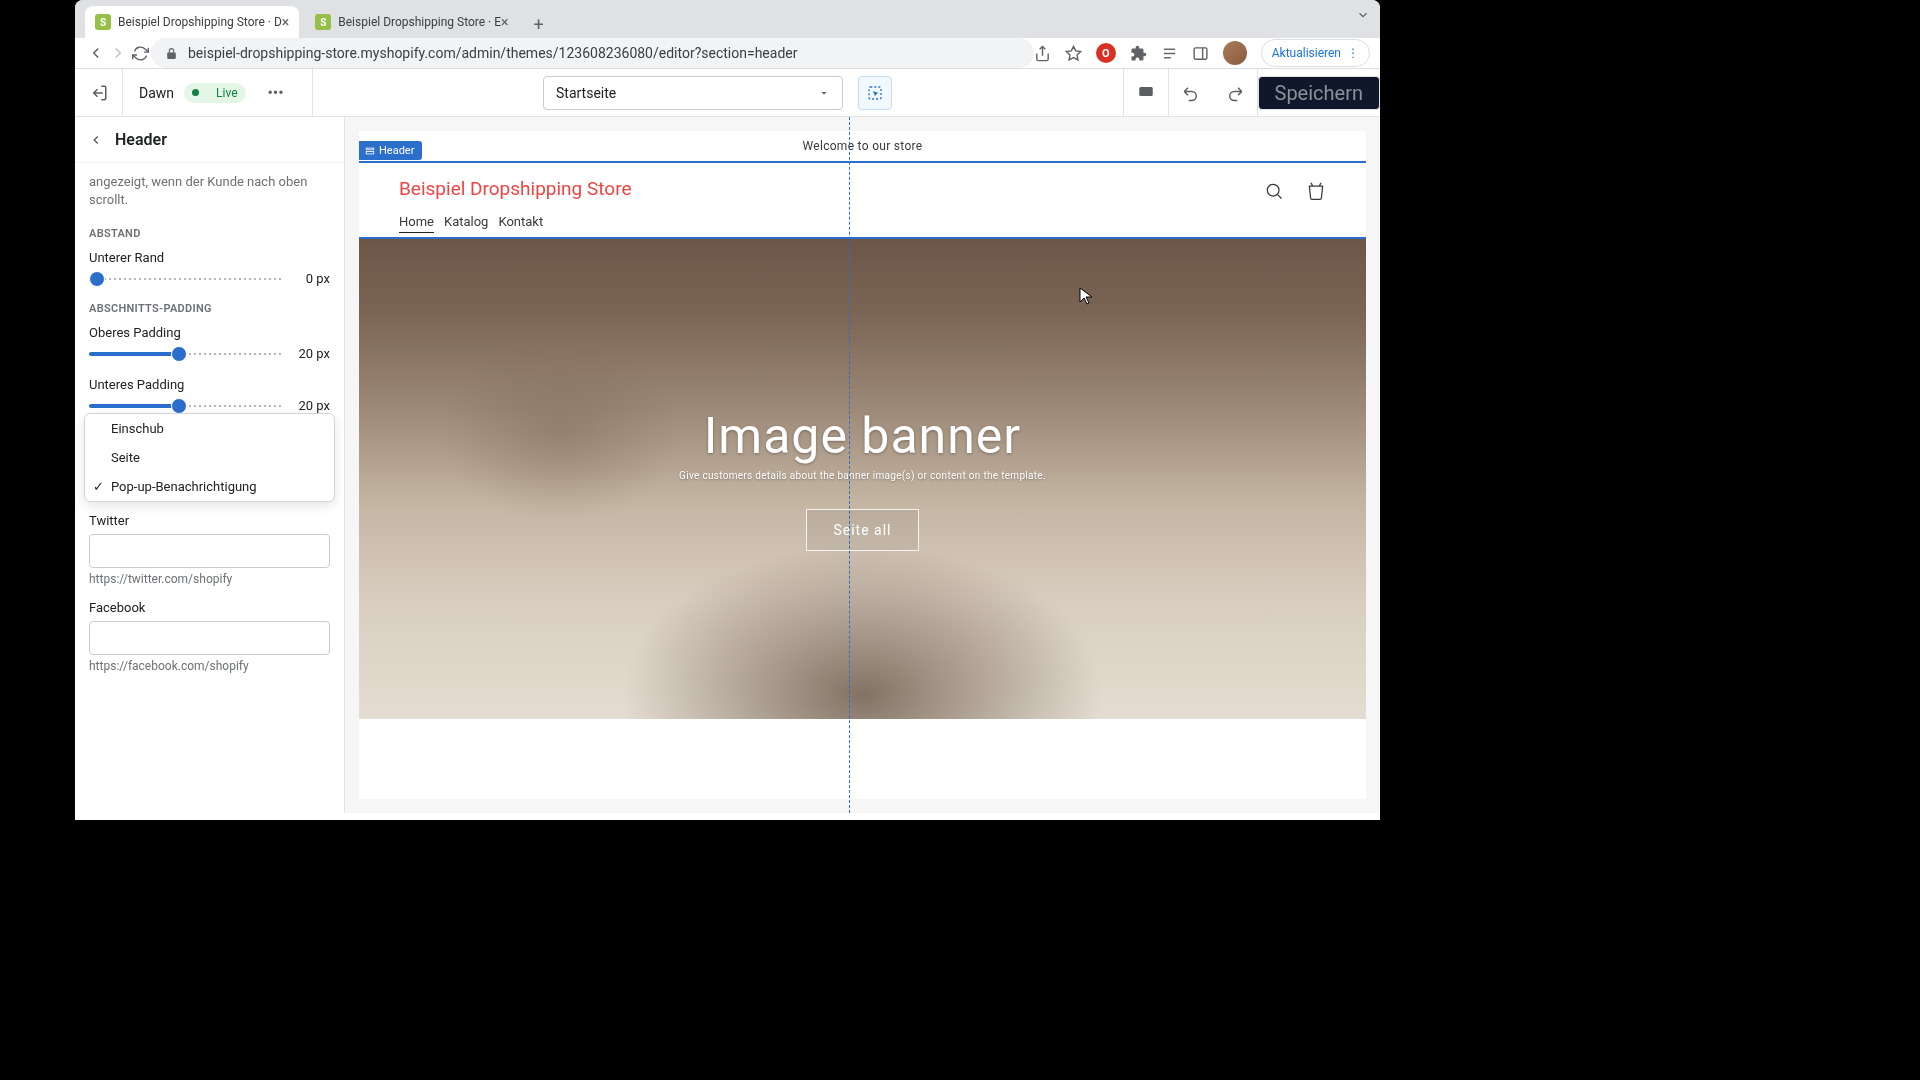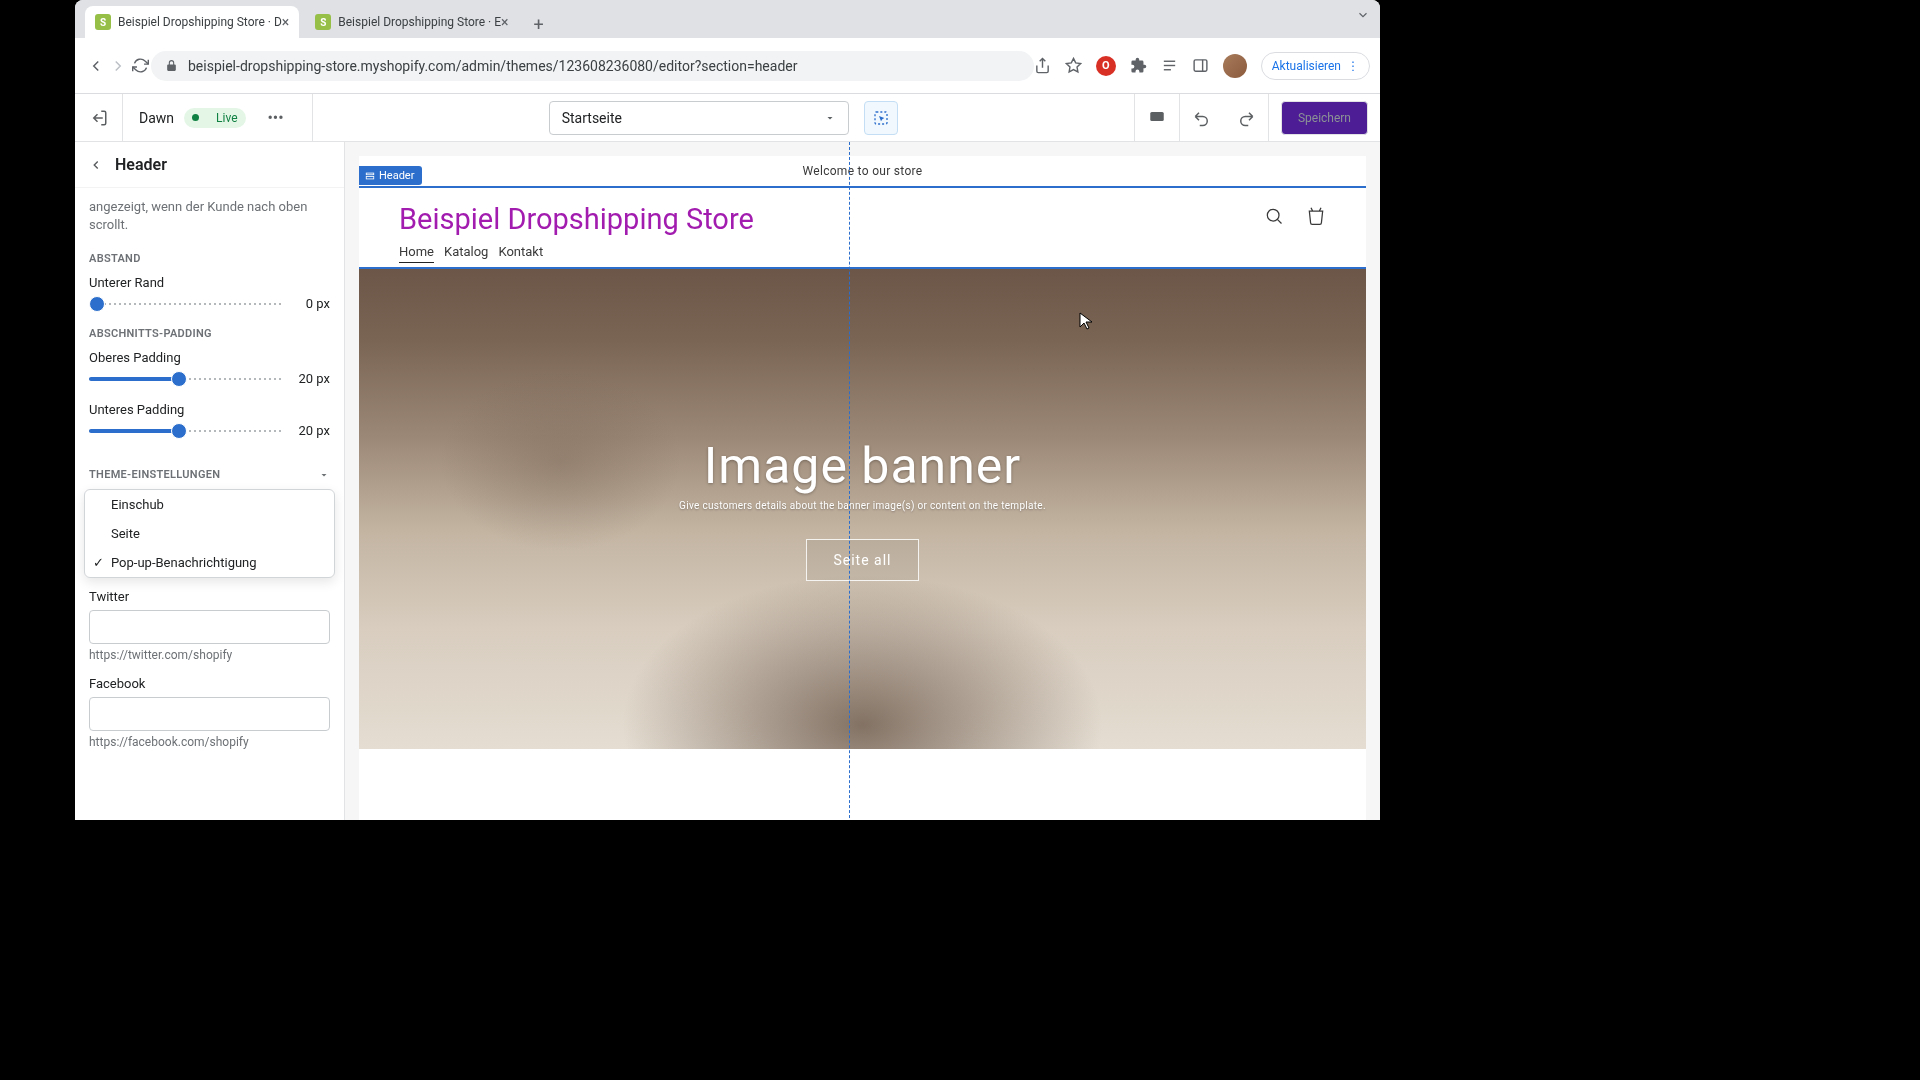--- a/index.html
+++ b/index.html
@@ -5,21 +5,21 @@
 *{margin:0;padding:0;box-sizing:border-box;font-family:-apple-system,BlinkMacSystemFont,"Segoe UI",Roboto,sans-serif}
 body{background:#000;width:1920px;height:1080px;overflow:hidden}
 .viewport{position:absolute;left:75px;top:0;width:1305px;height:820px;background:#fff;border-radius:8px 8px 0 0;overflow:hidden;box-shadow:0 0 20px rgba(0,0,0,.3)}
 .browser-tabs{height:38px;background:#dfe1e5;display:flex;align-items:flex-end;padding-left:10px;position:relative}
 .tab{height:32px;background:#fff;border-radius:8px 8px 0 0;display:flex;align-items:center;padding:0 10px;margin-right:6px;min-width:210px;font-size:12px;color:#3c4043;position:relative}
 .tab.inactive{background:#dfe1e5}
 .tab-favicon{width:16px;height:16px;background:#96bf48;border-radius:3px;margin-right:7px;display:flex;align-items:center;justify-content:center;color:#fff;font-size:10px;font-weight:bold}
 .tab-close{margin-left:auto;color:#5f6368;cursor:pointer;font-size:14px}
 .new-tab{width:28px;height:28px;display:flex;align-items:center;justify-content:center;color:#5f6368;cursor:pointer;font-size:18px}
 .tabs-expand{position:absolute;right:10px;top:8px;cursor:pointer;color:#5f6368}
-.addr-bar{height:56px;background:#fff;border-bottom:1px solid #dadce0;display:flex;align-items:center;padding:0 10px;gap:0}
+.addr-bar{height:31px;background:#fff;border-bottom:1px solid #dadce0;display:flex;align-items:center;padding:0 10px;gap:0}
 .nav-btn{width:22px;height:22px;display:flex;align-items:center;justify-content:center;color:#5f6368;cursor:pointer}
 .nav-btn.disabled{color:#bdc1c6}
 .url-box{flex:1;height:30px;background:#f1f3f4;border-radius:15px;display:flex;align-items:center;padding:0 14px;font-size:14px;color:#3c4043;gap:10px}
 .lock-icon{color:#5f6368}
 .addr-icons{display:flex;align-items:center;gap:14px;color:#5f6368}
 .addr-icon{cursor:pointer;display:flex;align-items:center;justify-content:center}
 .red-circle{width:20px;height:20px;background:#d93025;border-radius:50%;display:flex;align-items:center;justify-content:center;color:#fff;font-size:11px;font-weight:bold}
 .avatar{width:24px;height:24px;border-radius:50%;background:linear-gradient(135deg,#a87c5c,#8b5a3c)}
 .update-btn{height:28px;border:1px solid #dadce0;border-radius:14px;padding:0 10px;display:flex;align-items:center;gap:6px;font-size:12px;color:#1a73e8;cursor:pointer}
 .update-btn::after{content:"⋮";color:#1a73e8}
@@ -31,21 +31,21 @@
 .live-badge{display:flex;align-items:center;gap:17px;background:#e4f7e7;border-radius:10px;padding:3px 8px;font-size:12px;color:#108043}
 .live-dot{width:7px;height:7px;background:#108043;border-radius:50%}
 .more-cell{width:40px;height:100%;display:flex;align-items:center;justify-content:center;cursor:pointer;color:#5c5f62;font-size:16px}
 .top-center{flex:1;display:flex;justify-content:center;align-items:center;gap:15px}
 .page-select{width:300px;height:34px;border:1px solid #c9cccf;border-radius:4px;display:flex;align-items:center;padding:0 12px;font-size:14px;color:#202223;cursor:pointer}
 .sel-caret{margin-left:auto;color:#5c5f62}
 .inspect-btn{width:34px;height:34px;background:#f1f8fe;border:1px solid #c4dff5;border-radius:4px;display:flex;align-items:center;justify-content:center;cursor:pointer;color:#2c6ecb}
 .top-right{display:flex;align-items:center;height:100%}
 .vr{width:1px;height:100%;background:#e1e3e5}
 .tool-btn{width:44px;height:48px;display:flex;align-items:center;justify-content:center;cursor:pointer;color:#5c5f62}
-.save-btn{height:34px;padding:0 16px;background:#4c1d95;border:1px solid #e1e3e5;color:#8c9196;border-radius:4px;font-size:12px;margin:0 12px;cursor:not-allowed}
+.save-btn{height:34px;padding:0 16px;background:#0f172a;border:1px solid #e1e3e5;color:#8c9196;border-radius:4px;font-size:20px;margin:0 0;cursor:not-allowed}
 .editor-body{flex:1;display:flex;overflow:hidden}
 .sidebar{width:270px;border-right:1px solid #e1e3e5;display:flex;flex-direction:column;overflow:hidden}
 .sb-head{height:46px;display:flex;align-items:center;padding:0 14px;gap:12px;border-bottom:1px solid #f3f3f3}
 .back-btn{cursor:pointer;color:#5c5f62;font-size:16px}
 .sb-title{font-size:16px;font-weight:600;color:#202223}
 .sb-body{flex:1;overflow-y:auto;padding:10px 14px 20px}
 .helper-txt{font-size:13px;color:#6d7175;line-height:1.4;margin-bottom:18px}
 .sect-label{font-size:11px;font-weight:600;color:#6d7175;letter-spacing:.3px;margin:14px 0 10px;text-transform:uppercase}
 .sect-row{display:flex;align-items:center;justify-content:space-between;cursor:pointer}
 .field-label{font-size:13px;color:#202223;margin-bottom:6px}
@@ -64,21 +64,21 @@
 .sel-field{height:34px;border:2px solid #2c6ecb;border-radius:4px;background:#fff}
 .text-input{width:100%;height:34px;border:1px solid #c9cccf;border-radius:4px;padding:0 10px;font-size:13px;margin-bottom:4px}
 .hint{font-size:12px;color:#6d7175;margin-bottom:14px}
 .canvas{flex:1;background:#f6f6f7;padding:14px;position:relative;overflow:hidden}
 .preview{background:#fff;height:100%;position:relative;overflow:hidden}
 .v-guide{position:absolute;top:0;bottom:0;width:1px;border-left:1px dashed #2c6ecb;z-index:5;pointer-events:none}
 .announce{height:30px;display:flex;align-items:center;justify-content:center;font-size:12px;color:#3a3a3a;letter-spacing:.3px}
 .hdr-sect{border:2px solid #2c6ecb;margin:0 -2px;position:relative}
 .sect-tag{position:absolute;top:-22px;left:-2px;background:#2c6ecb;color:#fff;font-size:11px;padding:3px 8px;border-radius:3px;display:flex;align-items:center;gap:4px}
 .store-hdr{padding:14px 40px 0}
-.store-name{font-size:29px;color:#a21caf;font-weight:400;margin-bottom:8px}
+.store-name{font-size:19px;color:#ef4444;font-weight:400;margin-bottom:14px}
 .store-nav{display:flex;gap:10px;padding-bottom:4px}
 .nav-link{font-size:13px;color:#3a3a3a;cursor:pointer;padding-bottom:3px}
 .nav-link.active{border-bottom:1px solid #202223}
 .hdr-icons{position:absolute;right:40px;top:18px;display:flex;gap:22px;color:#3a3a3a}
 .hdr-icons span{cursor:pointer}
 .banner{height:480px;background:linear-gradient(180deg,#6b5647 0%,#7a6555 15%,#9c8876 35%,#c4b5a3 55%,#d8cdbf 75%,#e5ddd2 100%);position:relative;display:flex;flex-direction:column;align-items:center;justify-content:center;color:#fff;overflow:hidden}
 .banner::before{content:"";position:absolute;inset:0;background:radial-gradient(ellipse 400px 250px at 50% 95%,rgba(90,70,55,.7) 0%,transparent 60%),radial-gradient(ellipse 200px 150px at 20% 40%,rgba(120,100,85,.4) 0%,transparent 60%)}
 .banner-title{font-size:50px;font-weight:400;letter-spacing:1px;z-index:1;text-shadow:0 1px 3px rgba(0,0,0,.3)}
 .banner-sub{font-size:10px;margin-top:5px;z-index:1;letter-spacing:.3px;text-shadow:0 1px 2px rgba(0,0,0,.3)}
 .banner-btn{margin-top:28px;padding:12px 26px;border:1px solid rgba(255,255,255,.85);color:#fff;font-size:14px;letter-spacing:1px;cursor:pointer;z-index:1;background:rgba(0,0,0,.05)}
@@ -264,26 +264,20 @@
           <div class="field-label">Unteres Padding</div>
           <div class="slider-row">
             <div class="slider-track">
               <div class="track-bg"></div>
               <div class="track-fill" style="width:46%"></div>
               <div class="thumb" style="left:46%"></div>
             </div>
             <div class="slider-val">20 px</div>
           </div>
 
-          <div class="sect-row">
-            <div class="sect-label" style="margin:14px 0">THEME-EINSTELLUNGEN</div>
-            <svg width="12" height="12" viewBox="0 0 24 24" fill="#6d7175">
-                <path d="M7 10l5 5 5-5z"></path>
-              </svg>
-          </div>
 
           <div class="chk-row">
             <span class="chk">✓</span>
             <span>Produktvorschläge aktivieren</span>
           </div>
 
           <div class="dropdown-open">
             <div class="dd-menu">
               <div class="dd-item">Einschub</div>
               <div class="dd-item">Seite</div>

